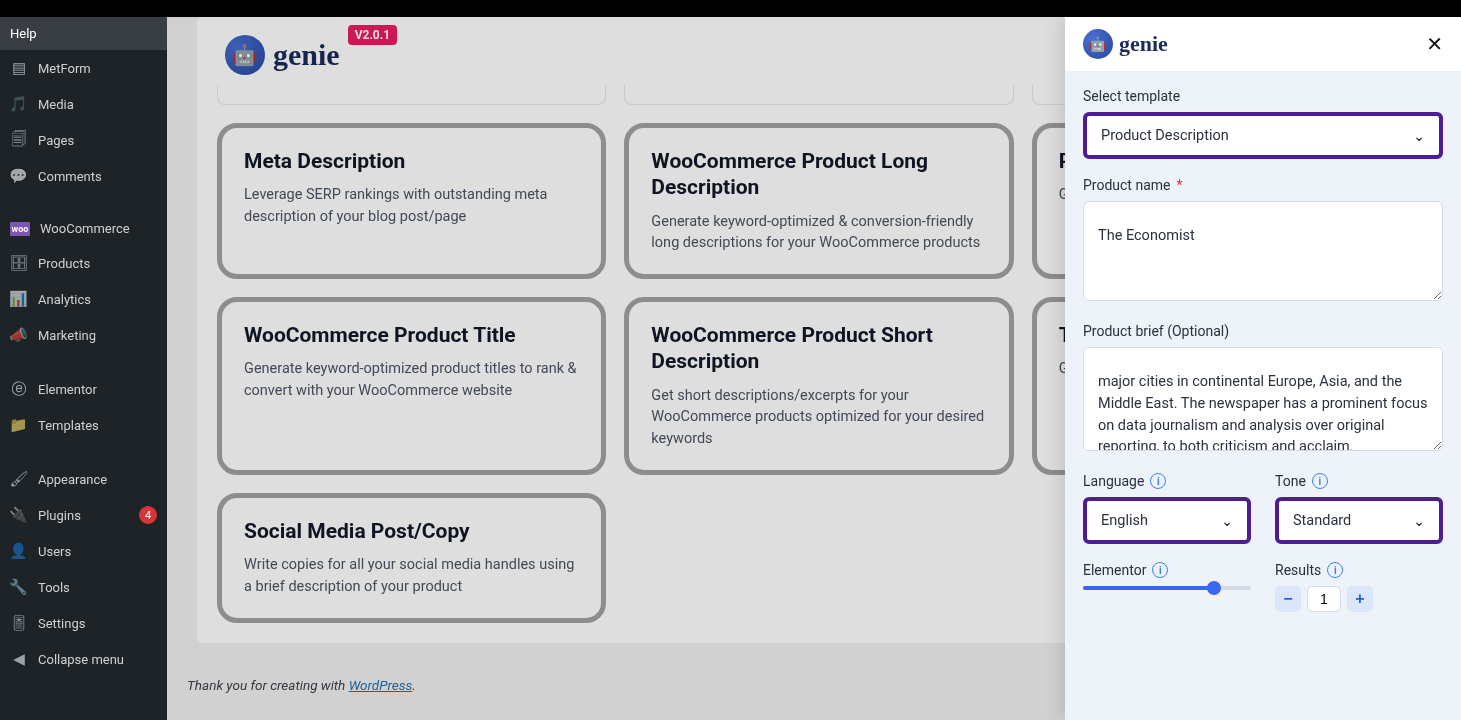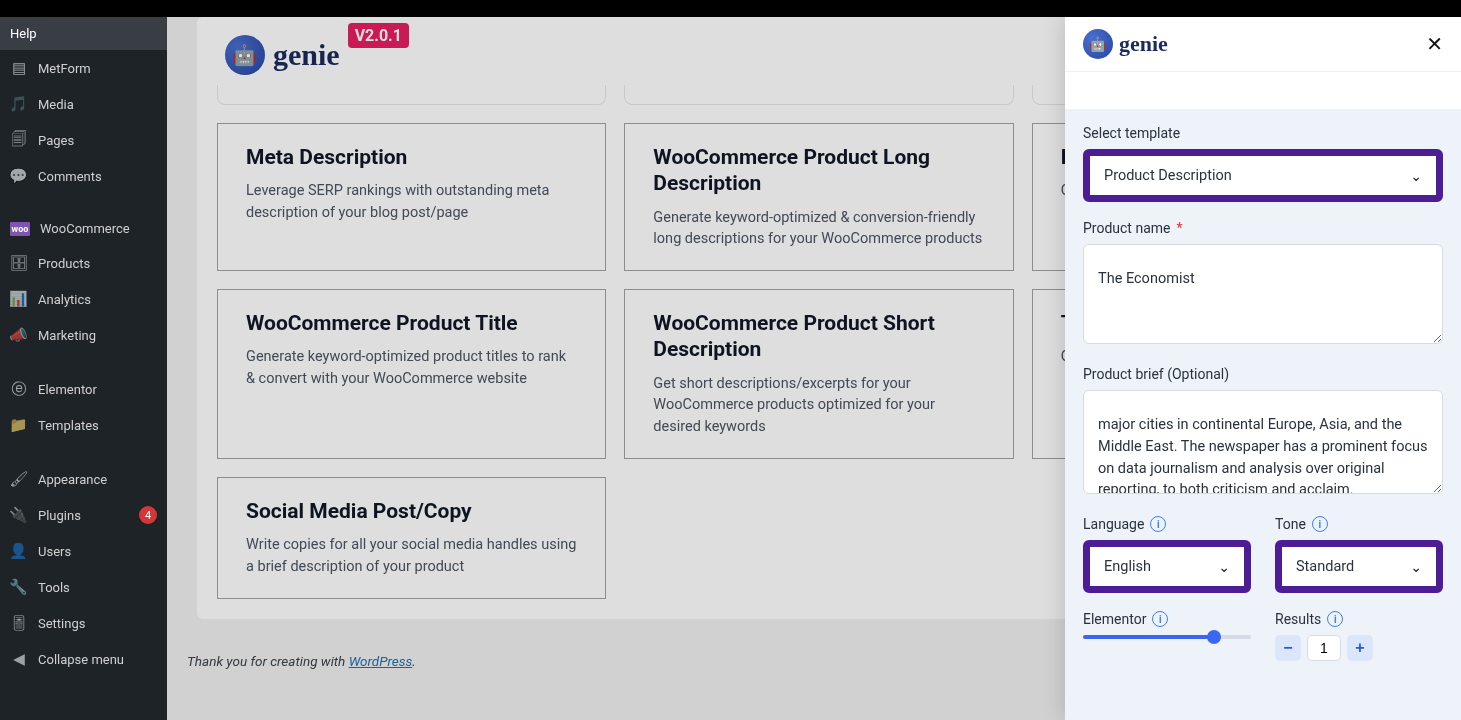--- a/index.html
+++ b/index.html
@@ -88,38 +88,38 @@
 }
 .logo-text {
   font-size: 30px;
   font-weight: 600;
   color: #1a2b5c;
   font-family: Georgia, serif;
 }
 .logo-ver {
   background: #e91e63;
   color: #fff;
-  font-size: 16px;
+  font-size: 12px;
   font-weight: 700;
   padding: 3px 7px;
   border-radius: 4px;
   position: relative;
   top: -20px;
 }
 .cards {
   display: grid;
   grid-template-columns: repeat(3, 1fr);
   gap: 18px;
   padding: 0 20px;
 }
 .card {
   background: #fff;
-  border: 1px solid #a3a3a3;
-  border-radius: 0;
-  padding: 20px 28px;
+  border: 5px solid #a3a3a3;
+  border-radius: 20px;
+  padding: 20px 22px;
 }
 .card-title {
   font-size: 21px;
   font-weight: 700;
   color: #111827;
   margin-bottom: 10px;
   line-height: 1.25;
 }
 .card-sub {
   color: #4b5563;
@@ -160,38 +160,37 @@
 }
 .drawer-logo { display: flex; align-items: center; gap: 6px; }
 .drawer-logo .logo-mascot { width: 30px; height: 30px; font-size: 14px; }
 .drawer-logo-text { font-size: 22px; font-weight: 600; color: #1a2b5c; font-family: Georgia, serif; }
 .drawer-close { cursor: pointer; font-size: 20px; color: #111; background: none; border: none; }
 .drawer-body {
   flex: 1;
   overflow-y: auto;
   padding: 16px 18px 22px 18px;
   background: #eef2f9;
-  margin-top: 37px;
 }
 .drawer-body::-webkit-scrollbar { width: 8px; }
 .drawer-body::-webkit-scrollbar-thumb { background: #c5c9d2; border-radius: 4px; }
 .field { margin-bottom: 18px; }
 .field-label {
   font-size: 14px;
   color: #2a323d;
   margin-bottom: 8px;
   display: flex;
   align-items: center;
   gap: 6px;
 }
 .req { color: #d63638; }
 .select-box, .text-box {
   width: 100%;
   background: #fff;
-  border: 7px solid #4c1d95;
+  border: 4px solid #4c1d95;
   border-radius: 6px;
   padding: 11px 14px;
   font-size: 14.5px;
   color: #2a323d;
   display: flex;
   align-items: center;
   justify-content: space-between;
 }
 .text-area {
   width: 100%;

